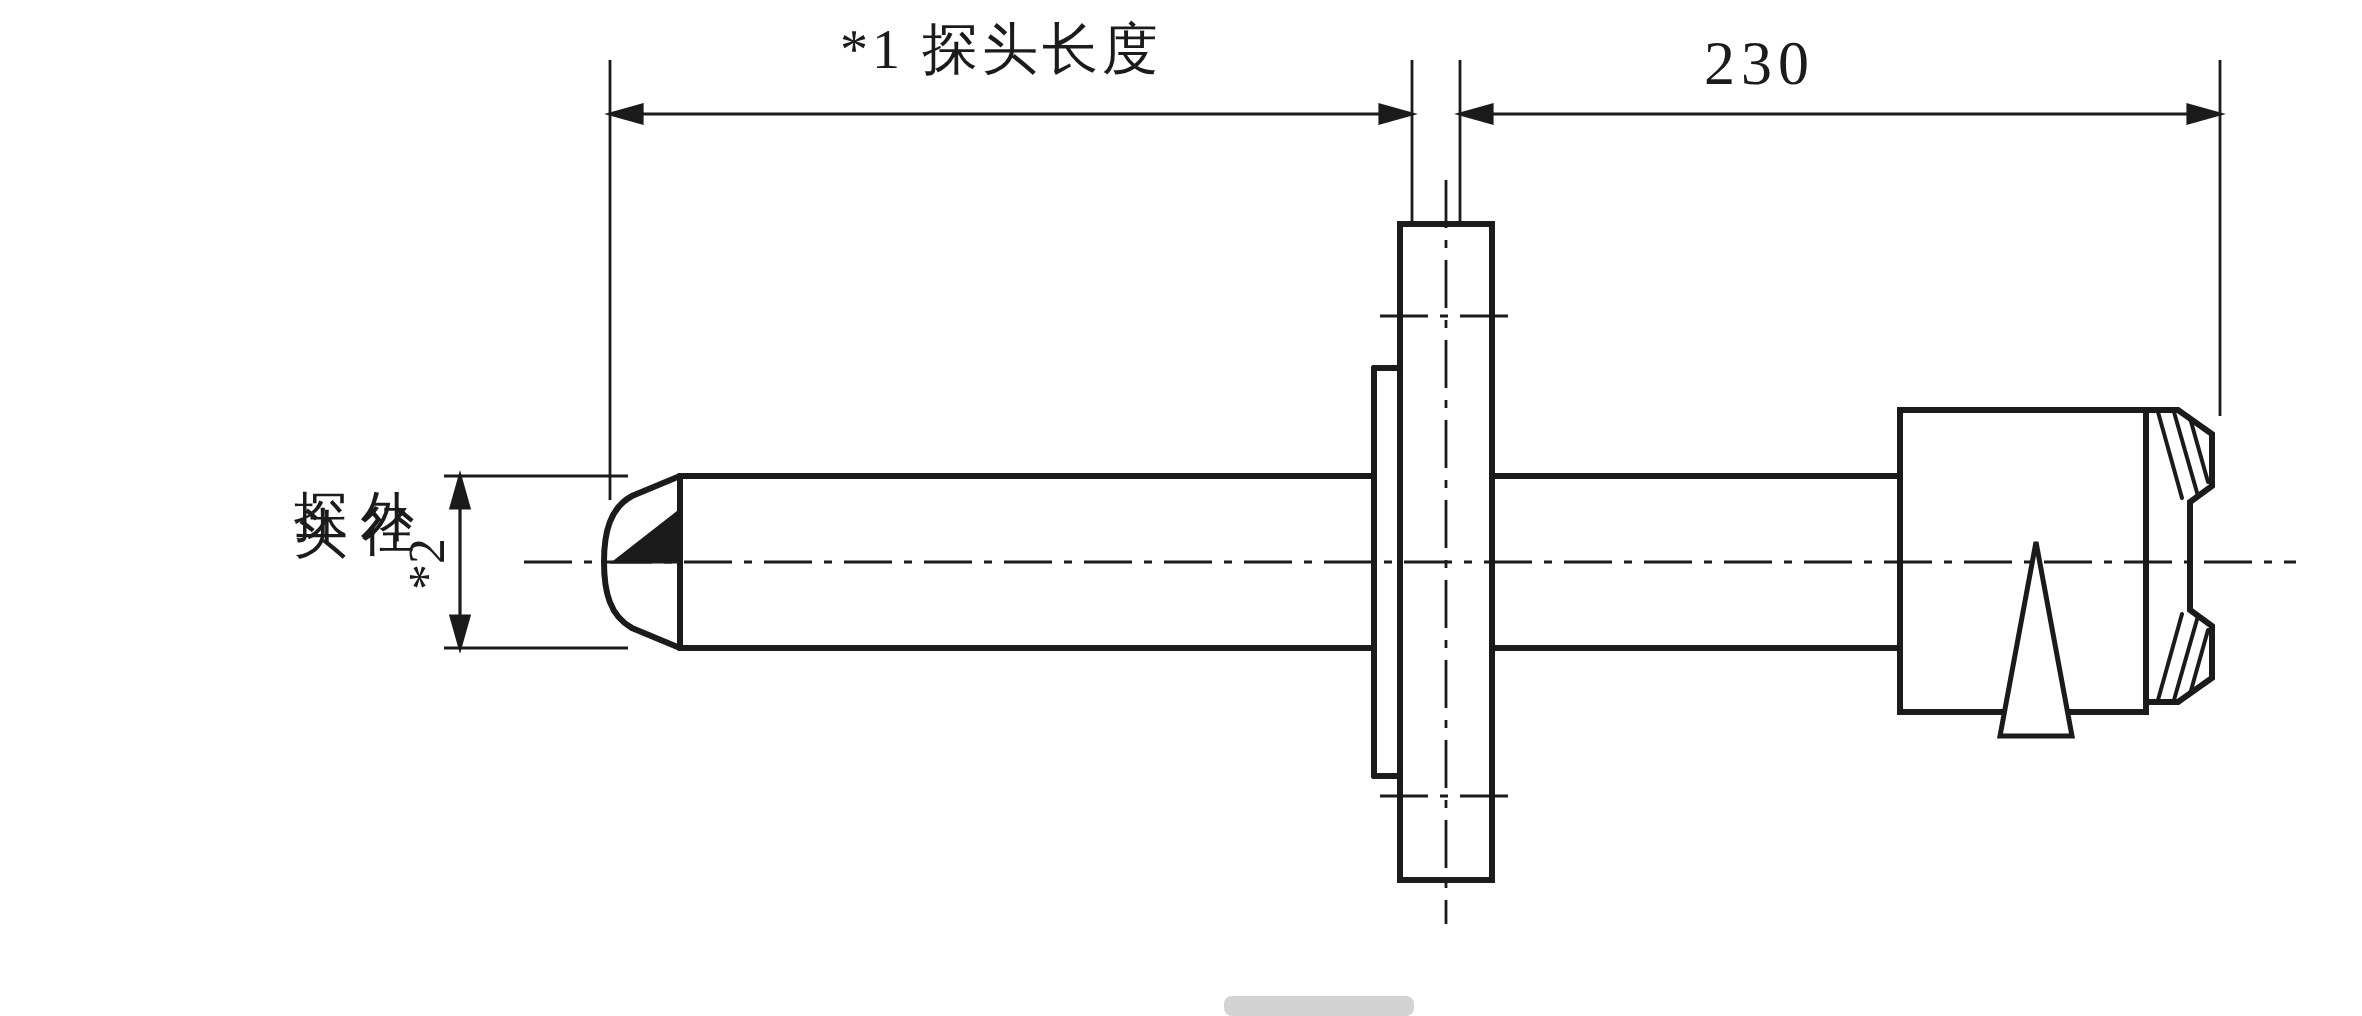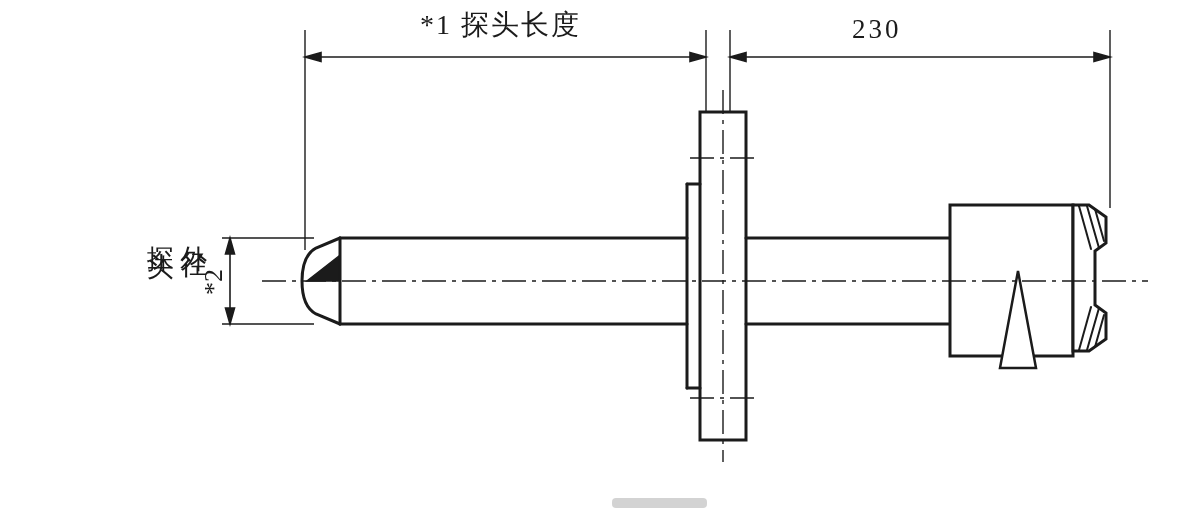--- a/index.html
+++ b/index.html
@@ -29,21 +29,21 @@
   }
   .lbl-length {
     left: 420px;
     top: 6px;
     font-size: 28px;
     letter-spacing: 2px;
   }
   .lbl-230 {
     left: 852px;
     top: 14px;
-    font-size: 27px;
+    font-size: 31px;
     letter-spacing: 3px;
   }
   .dia-label {
     left: 146px;
     top: 224px;
     display: flex;
     gap: 5px;
     font-size: 27px;
   }
   .vtext {

